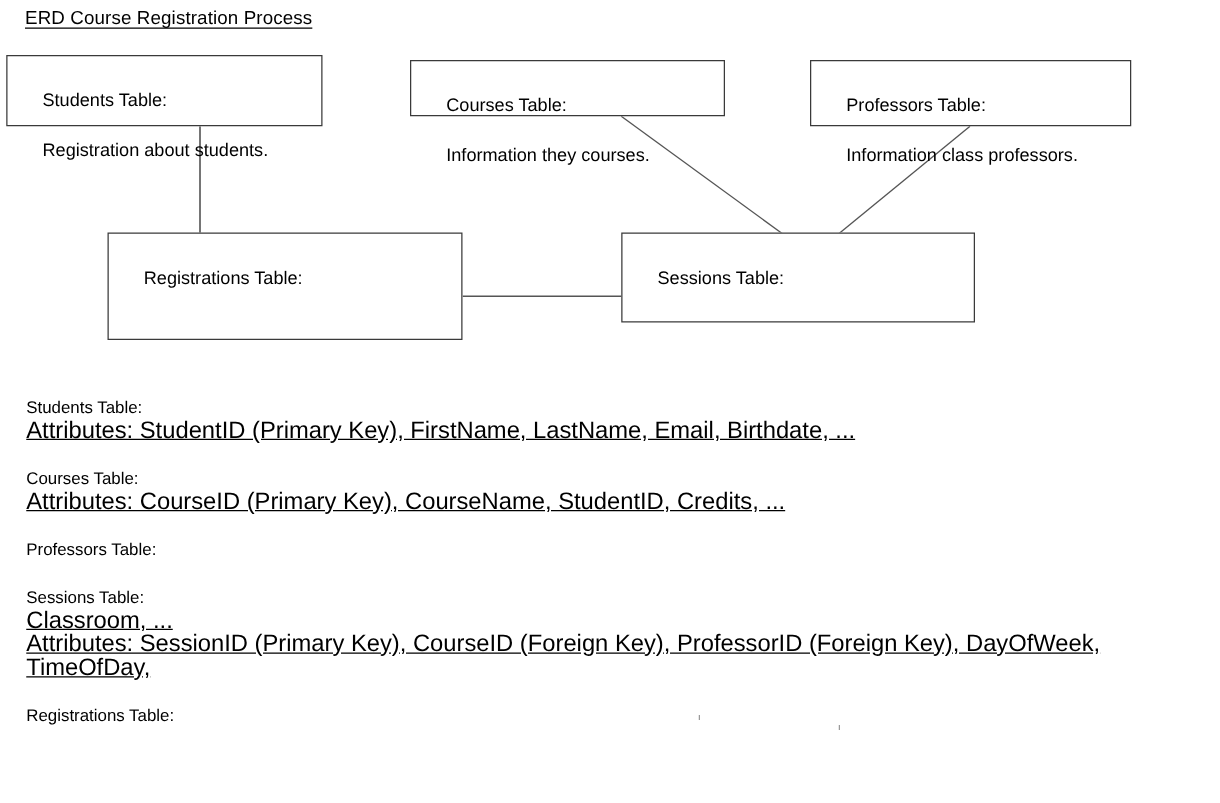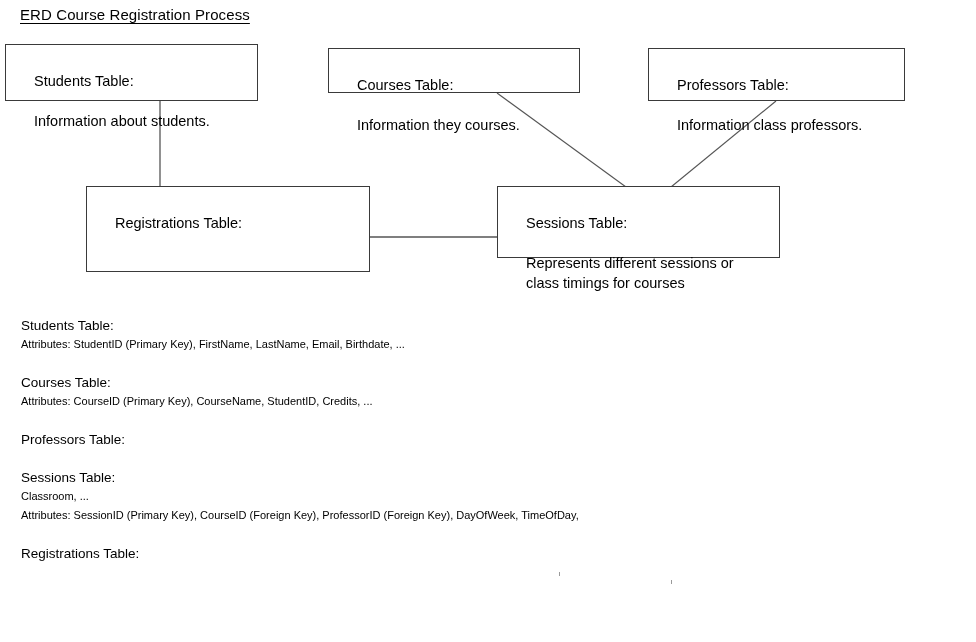--- a/index.html
+++ b/index.html
@@ -71,22 +71,23 @@
     width: 930px;
   }
   .attr-group {
     margin-bottom: 19px;
   }
   .attr-title {
     font-size: 13.5px;
     line-height: 19px;
   }
   .attr-line {
-    font-size: 11px;
+    font-size: 19px;
     line-height: 19px;
+    text-decoration: underline;
   }
 
   
   .speck {
     position: absolute;
     background: #9a9a9a;
     width: 1px;
     height: 4px;
   }
 </style>
@@ -105,41 +106,39 @@
 
     <line x1="370" y1="237" x2="498" y2="237" stroke="#555555" stroke-width="1.3"></line>
 
     <line x1="497" y1="93" x2="626" y2="187" stroke="#555555" stroke-width="1.1"></line>
 
     <line x1="776" y1="101" x2="671" y2="187" stroke="#555555" stroke-width="1.1"></line>
   </svg>
 
   <div class="entity-box" style="left:5px; top:44px; width:253px; height:57px;">
     <span class="entity-line">Students Table:</span>
-    <span class="entity-line">Information about students.</span>
+    <span class="entity-line">Registration about students.</span>
   </div>
 
   <div class="entity-box" style="left:328px; top:48px; width:252px; height:45px;">
     <span class="entity-line">Courses Table:</span>
     <span class="entity-line">Information they courses.</span>
   </div>
 
   <div class="entity-box" style="left:648px; top:48px; width:257px; height:53px;">
     <span class="entity-line">Professors Table:</span>
     <span class="entity-line">Information class professors.</span>
   </div>
 
   <div class="entity-box" style="left:86px; top:186px; width:284px; height:86px;">
     <span class="entity-line">Registrations Table:</span>
   </div>
 
   <div class="entity-box" style="left:497px; top:186px; width:283px; height:72px;">
     <span class="entity-line">Sessions Table:</span>
-    <span class="entity-line">Represents different sessions or
-class timings for courses</span>
   </div>
 
 </div>
 
 <div id="attribute-list">
 
   <div class="attr-group">
     <div class="attr-title">Students Table:</div>
     <div class="attr-line">Attributes: StudentID (Primary Key), FirstName, LastName, Email, Birthdate, ...</div>
   </div>

